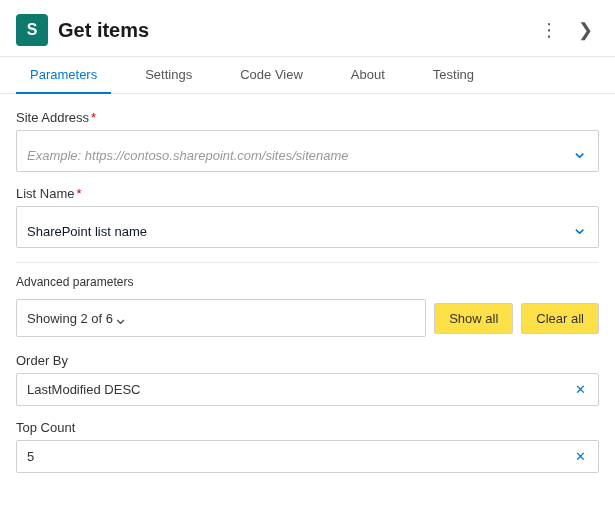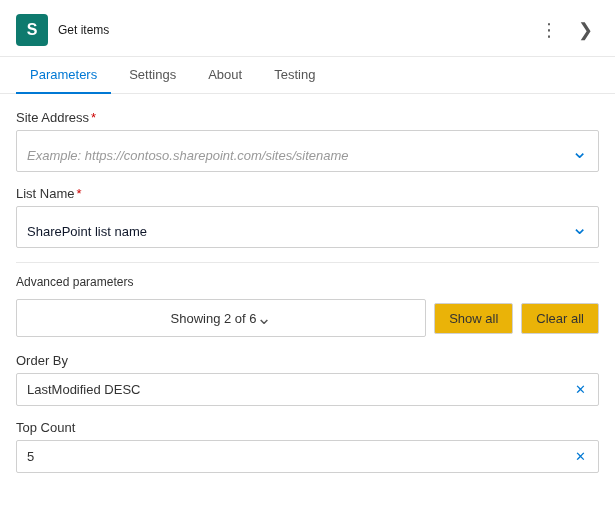--- a/index.html
+++ b/index.html
@@ -38,22 +38,22 @@
       border-radius: 4px;
       display: flex;
       align-items: center;
       justify-content: center;
       color: white;
       font-weight: bold;
       font-size: 16px;
     }
 
     .header-title {
-      font-size: 12px;
-      font-weight: 400;
+      font-size: 20px;
+      font-weight: 700;
       color: #1a1a1a;
     }
 
     .header-right {
       display: flex;
       align-items: center;
       gap: 8px;
     }
 
     .icon-btn {
@@ -65,21 +65,21 @@
       padding: 4px 6px;
       display: flex;
       align-items: center;
       justify-content: center;
     }
 
     .tabs {
       display: flex;
       padding: 0 16px;
       border-bottom: 1px solid #e8e8e8;
-      gap: 4px;
+      gap: 20px;
     }
 
     .tab {
       padding: 10px 14px;
       font-size: 13px;
       cursor: pointer;
       color: #555;
       border-bottom: 2px solid transparent;
       background: none;
       border-top: none;
@@ -155,29 +155,29 @@
       display: flex;
       align-items: center;
       border: 1px solid #d0d0d0;
       border-radius: 2px;
       padding: 7px 10px;
       font-size: 13px;
       color: #333;
       background: #fff;
       cursor: pointer;
       flex: 1;
-      justify-content: center;
+      justify-content: flex-start;
     }
 
     .btn {
       padding: 7px 14px;
       font-size: 13px;
       border: 1px solid #d0d0d0;
       border-radius: 2px;
-      background: #eab308;
+      background: #fde047;
       cursor: pointer;
       color: #333;
       white-space: nowrap;
     }
 
     .input-with-clear {
       display: flex;
       align-items: center;
       border: 1px solid #d0d0d0;
       border-radius: 2px;
@@ -222,20 +222,21 @@
     </button>
     <button class="icon-btn">
       <span>❯</span>
     </button>
   </div>
 </div>
 
 <div class="tabs">
   <button class="tab active">Parameters</button>
   <button class="tab">Settings</button>
+  <button class="tab">Code View</button>
   <button class="tab">About</button>
   <button class="tab">Testing</button>
 </div>
 
 <div class="content">
 
   <div class="field-group">
     <div class="field-label">
       <span>Site Address</span><span class="required">*</span>
     </div>

